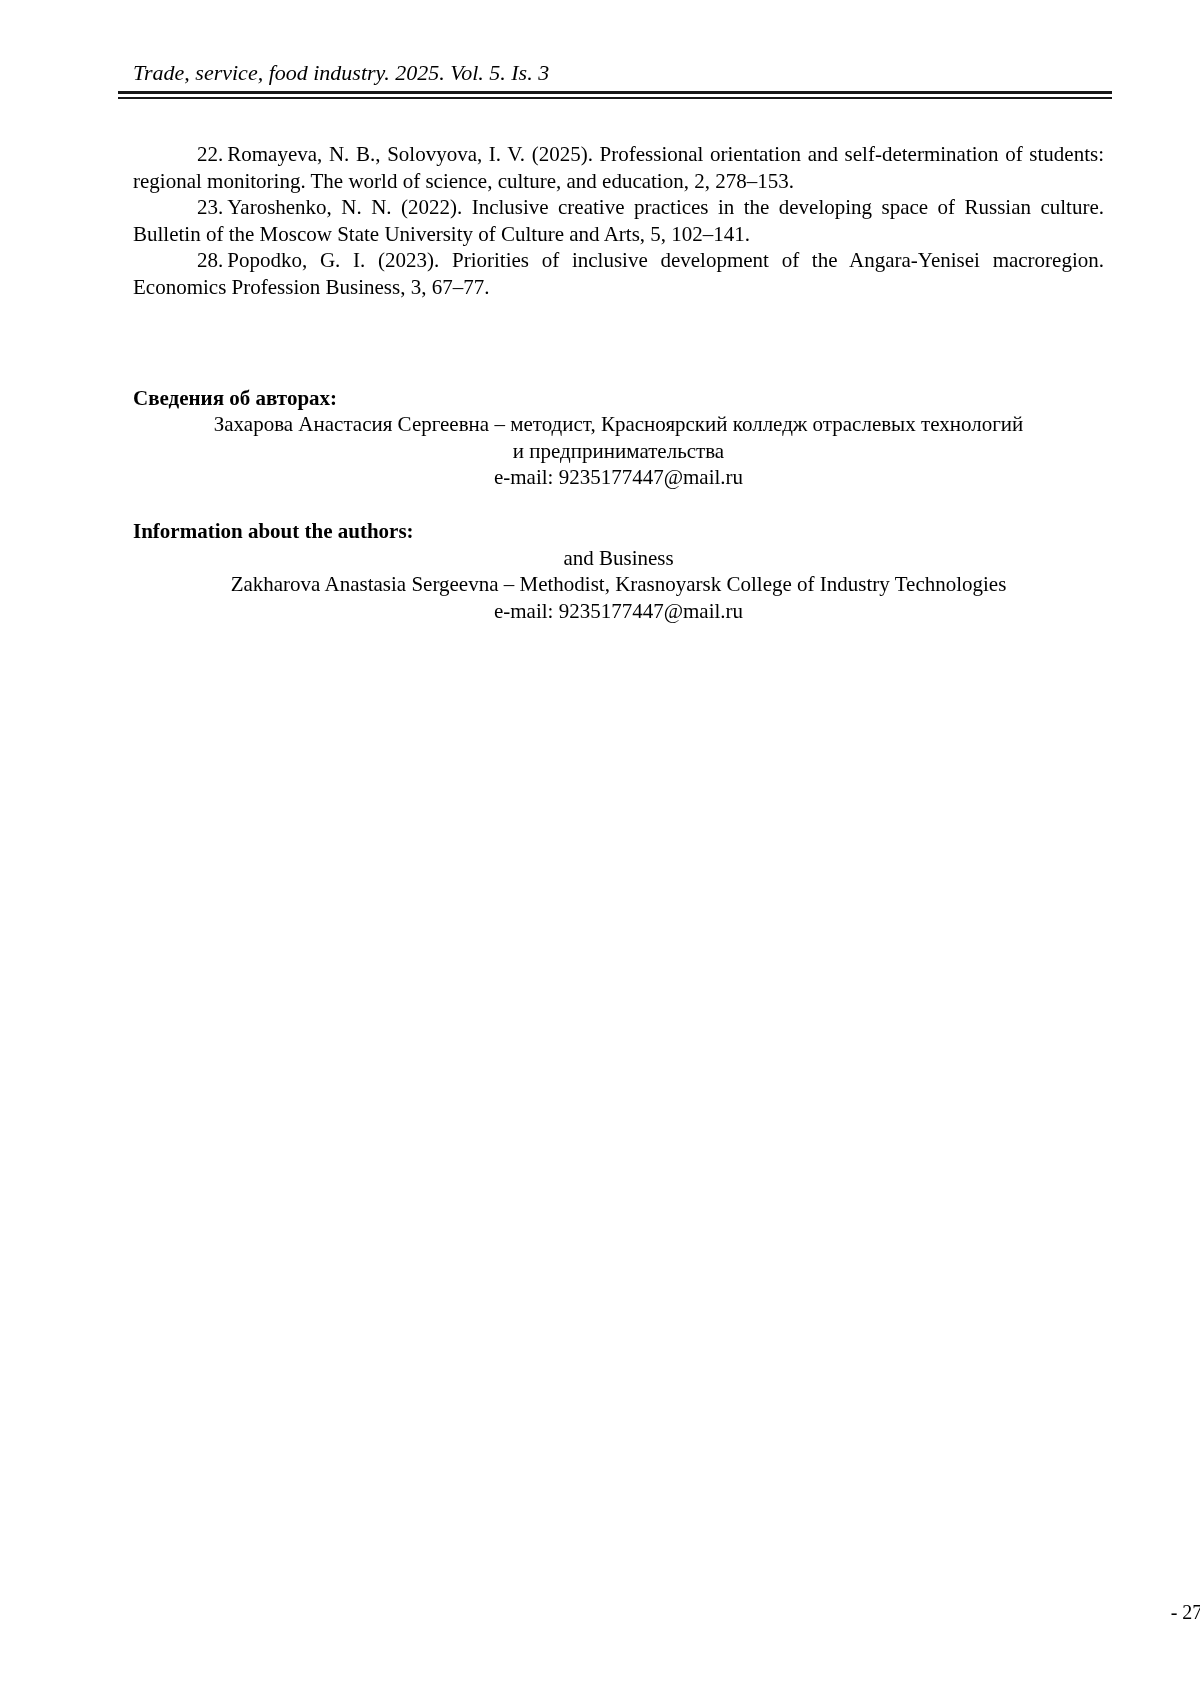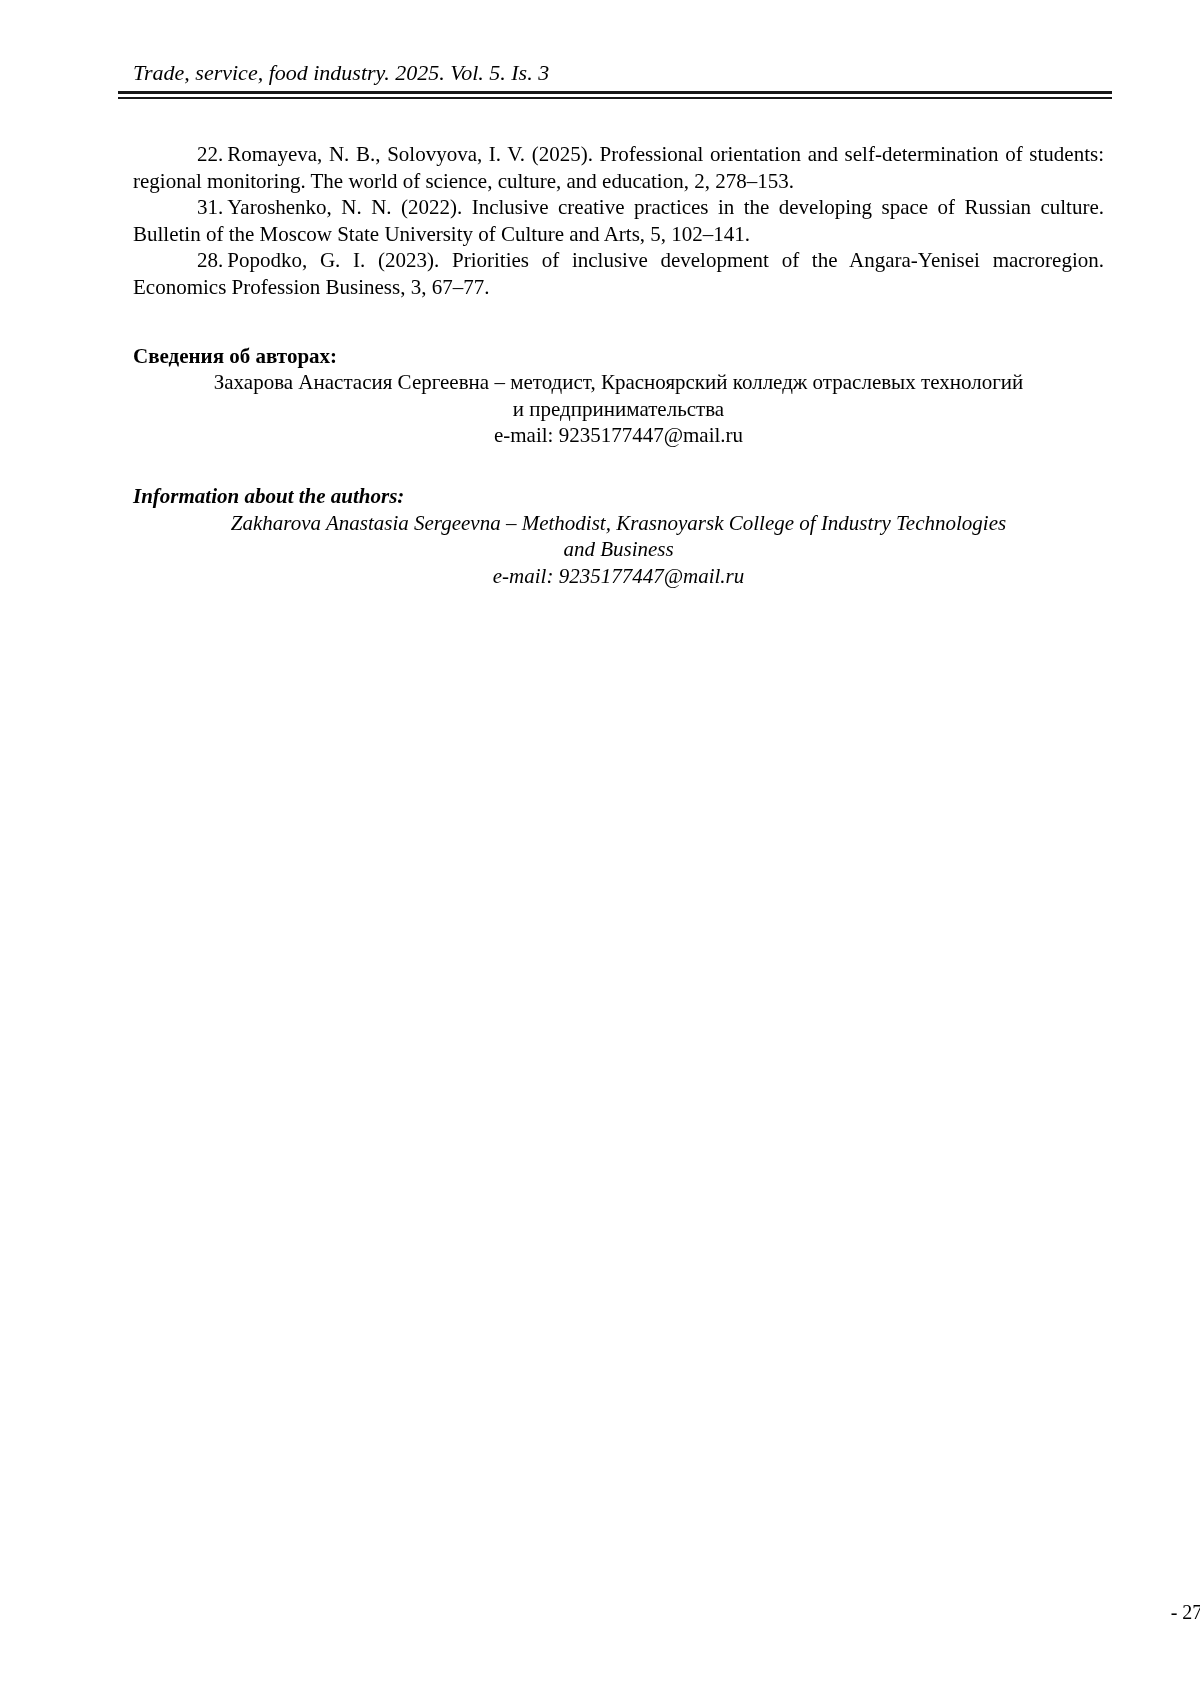--- a/index.html
+++ b/index.html
@@ -51,25 +51,24 @@
     text-align: justify;
     text-indent: 64px;
   }
   .ref .ref-num {
     margin-right: 4px;
   }
   .authors-block {
     text-align: left;
   }
   .authors-block.ru {
-    margin-top: 42px;
+    margin-top: 84px;
   }
   .authors-block.en {
-    margin-top: 34px;
-    font-style: italic;
+    margin-top: 27px;
   }
   .authors-block .heading {
     margin: 0;
     font-weight: bold;
   }
   .authors-block .line {
     margin: 0;
     text-align: center;
   }
   
@@ -93,38 +92,38 @@
     <div class="double-rule"></div>
   </header>
 
   <main class="content">
 
     <section class="references">
       <p class="ref">
         <span class="ref-num">22.</span><span>Romayeva, N. B., Solovyova, I. V. (2025). Professional orientation and self-determination of students: regional monitoring. The world of science, culture, and education, 2, 278–153.</span>
       </p>
       <p class="ref">
-        <span class="ref-num">31.</span><span>Yaroshenko, N. N. (2022). Inclusive creative practices in the developing space of Russian culture. Bulletin of the Moscow State University of Culture and Arts, 5, 102–141.</span>
+        <span class="ref-num">23.</span><span>Yaroshenko, N. N. (2022). Inclusive creative practices in the developing space of Russian culture. Bulletin of the Moscow State University of Culture and Arts, 5, 102–141.</span>
       </p>
       <p class="ref">
         <span class="ref-num">28.</span><span>Popodko, G. I. (2023). Priorities of inclusive development of the Angara-Yenisei macroregion. Economics Profession Business, 3, 67–77.</span>
       </p>
     </section>
 
     <section class="authors-block ru">
       <p class="heading">Сведения об авторах:</p>
       <p class="line">Захарова Анастасия Сергеевна – методист, Красноярский колледж отраслевых технологий</p>
       <p class="line">и предпринимательства</p>
       <p class="line">e-mail: 9235177447@mail.ru</p>
     </section>
 
     <section class="authors-block en">
       <p class="heading">Information about the authors:</p>
+      <p class="line">and Business</p>
       <p class="line">Zakharova Anastasia Sergeevna – Methodist, Krasnoyarsk College of Industry Technologies</p>
-      <p class="line">and Business</p>
       <p class="line">e-mail: 9235177447@mail.ru</p>
     </section>
 
   </main>
 
   <footer class="page-footer">
     <span>- 279 -</span>
   </footer>
 
 </div>

